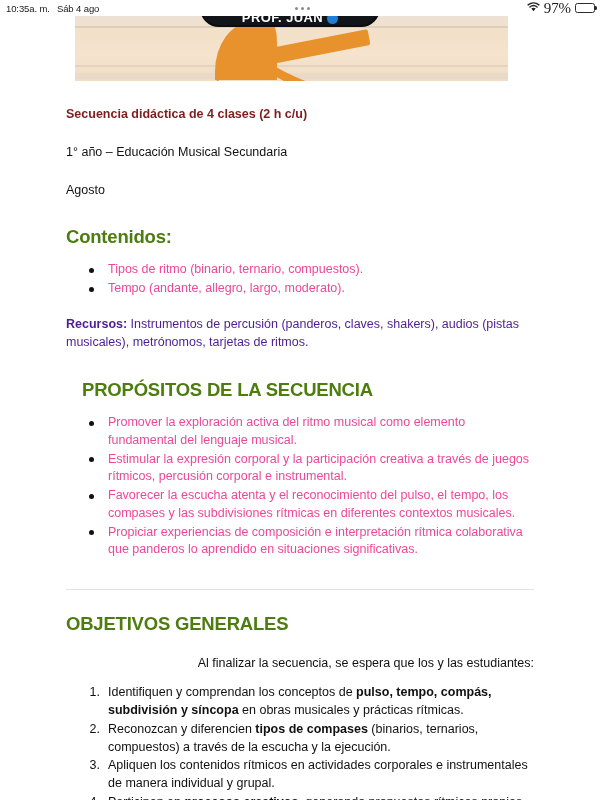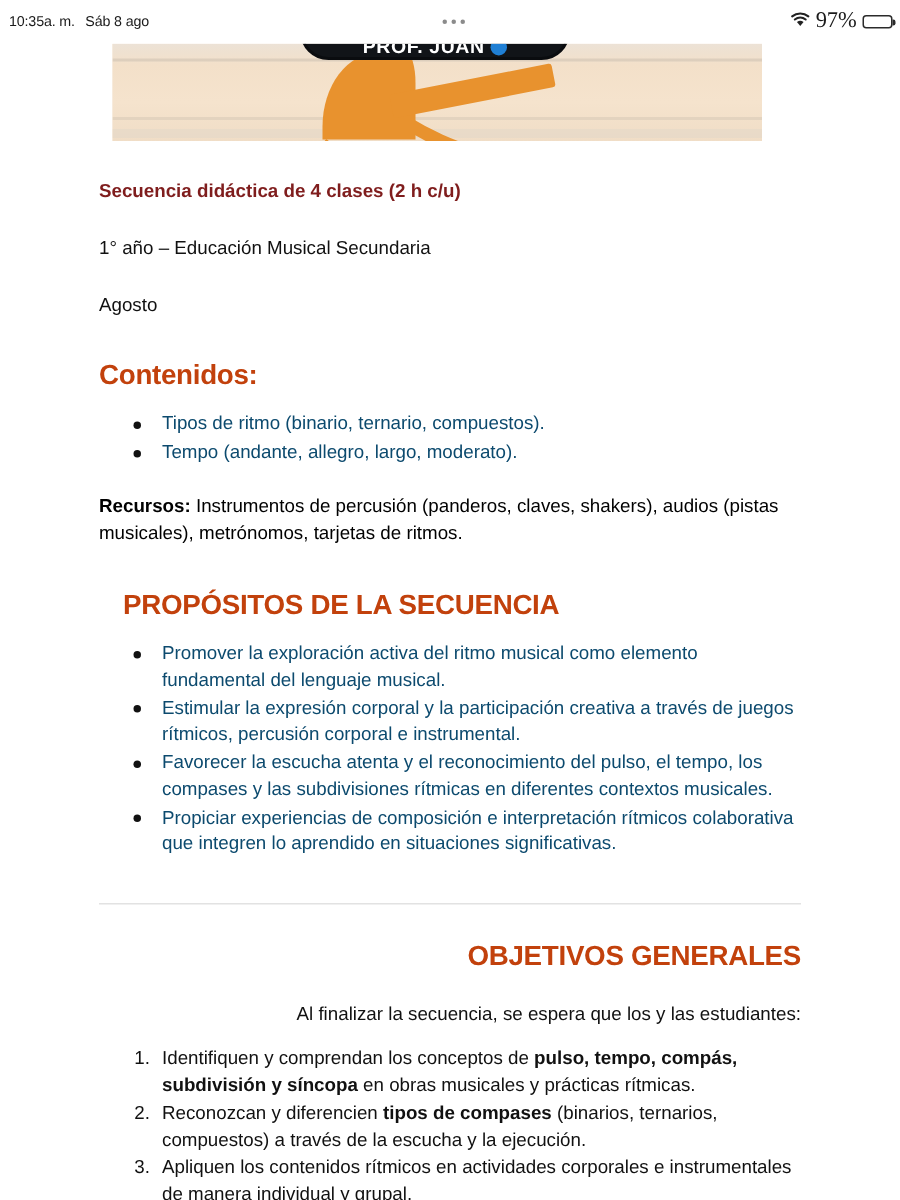--- a/index.html
+++ b/index.html
@@ -8,21 +8,21 @@
     width: 600px;
     height: 800px;
     overflow: hidden;
     background: #ffffff;
     font-family: "Liberation Sans", sans-serif;
   }
 
   
   .status-bar {
     position: relative;
-    height: 29px;
+    height: 16px;
     width: 600px;
     background: #ffffff;
     display: flex;
     align-items: center;
     font-size: 9.5px;
     color: #1a1a1a;
     letter-spacing: -0.1px;
     z-index: 10;
   }
   .status-left {
@@ -199,54 +199,54 @@
   .lead-line {
     font-size: 12.5px;
     color: #111111;
     margin-top: 20px;
     line-height: 1.45;
   }
 
   h2.section-h {
     font-size: 18.5px;
     font-weight: bold;
-    color: #c2410c;
+    color: #4d7c0f;
     line-height: 1.3;
     letter-spacing: -0.2px;
   }
   h2.h-contenidos { margin-top: 26px; }
   h2.h-propositos { margin-top: 27px; margin-left: 16px; }
-  h2.h-objetivos  { margin-top: 22px; text-align: right; }
+  h2.h-objetivos  { margin-top: 22px; }
 
   ul.bullets {
     list-style: none;
     margin-top: 12px;
     padding-left: 40px;
   }
   ul.bullets > li {
     position: relative;
     font-size: 12.5px;
-    color: #0c4a6e;
+    color: #ec4899;
     line-height: 1.42;
     margin-bottom: 1px;
     padding-left: 2px;
   }
   ul.bullets > li::before {
     content: "";
     position: absolute;
     left: -17px;
     top: 6.5px;
     width: 5px; height: 5px;
     border-radius: 50%;
     background: #111111;
   }
 
   p.para {
     font-size: 12.5px;
-    color: #000000;
+    color: #4c1d95;
     line-height: 1.45;
     margin-top: 17px;
   }
   p.para b { font-weight: bold; }
 
   ol.numbers {
     list-style: none;
     counter-reset: objitem;
     margin-top: 12px;
     padding-left: 40px;
@@ -285,21 +285,21 @@
     margin-top: 18px;
     text-align: right;
   }
 </style>
 </head>
 <body>
 
 <div class="status-bar">
   <div class="status-left">
     <span>10:35a. m.</span>
-    <span>Sáb 8 ago</span>
+    <span>Sáb 4 ago</span>
   </div>
 
   <div class="status-center">
     <span class="dots-icon">
       <i></i>
         <i></i>
         <i></i>
     </span>
   </div>
 
@@ -347,21 +347,21 @@
       <li>Tempo (andante, allegro, largo, moderato).</li>
     </ul>
 
     <p class="para"><b>Recursos:</b><span> Instrumentos de percusión (panderos, claves, shakers), audios (pistas musicales), metrónomos, tarjetas de ritmos.</span></p>
 
     <h2 class="section-h h-propositos">PROPÓSITOS DE LA SECUENCIA</h2>
     <ul class="bullets">
       <li>Promover la exploración activa del ritmo musical como elemento fundamental del lenguaje musical.</li>
       <li>Estimular la expresión corporal y la participación creativa a través de juegos rítmicos, percusión corporal e instrumental.</li>
       <li>Favorecer la escucha atenta y el reconocimiento del pulso, el tempo, los compases y las subdivisiones rítmicas en diferentes contextos musicales.</li>
-      <li>Propiciar experiencias de composición e interpretación rítmicos colaborativa que integren lo aprendido en situaciones significativas.</li>
+      <li>Propiciar experiencias de composición e interpretación rítmica colaborativa que panderos lo aprendido en situaciones significativas.</li>
     </ul>
 
     <hr class="divider">
 
     <h2 class="section-h h-objetivos">OBJETIVOS GENERALES</h2>
     <div class="sub-note">Al finalizar la secuencia, se espera que los y las estudiantes:</div>
 
     <ol class="numbers">
       <li>
         <span>Identifiquen y comprendan los conceptos de </span><b>pulso, tempo, compás, subdivisión y síncopa</b><span> en obras musicales y prácticas rítmicas.</span>

